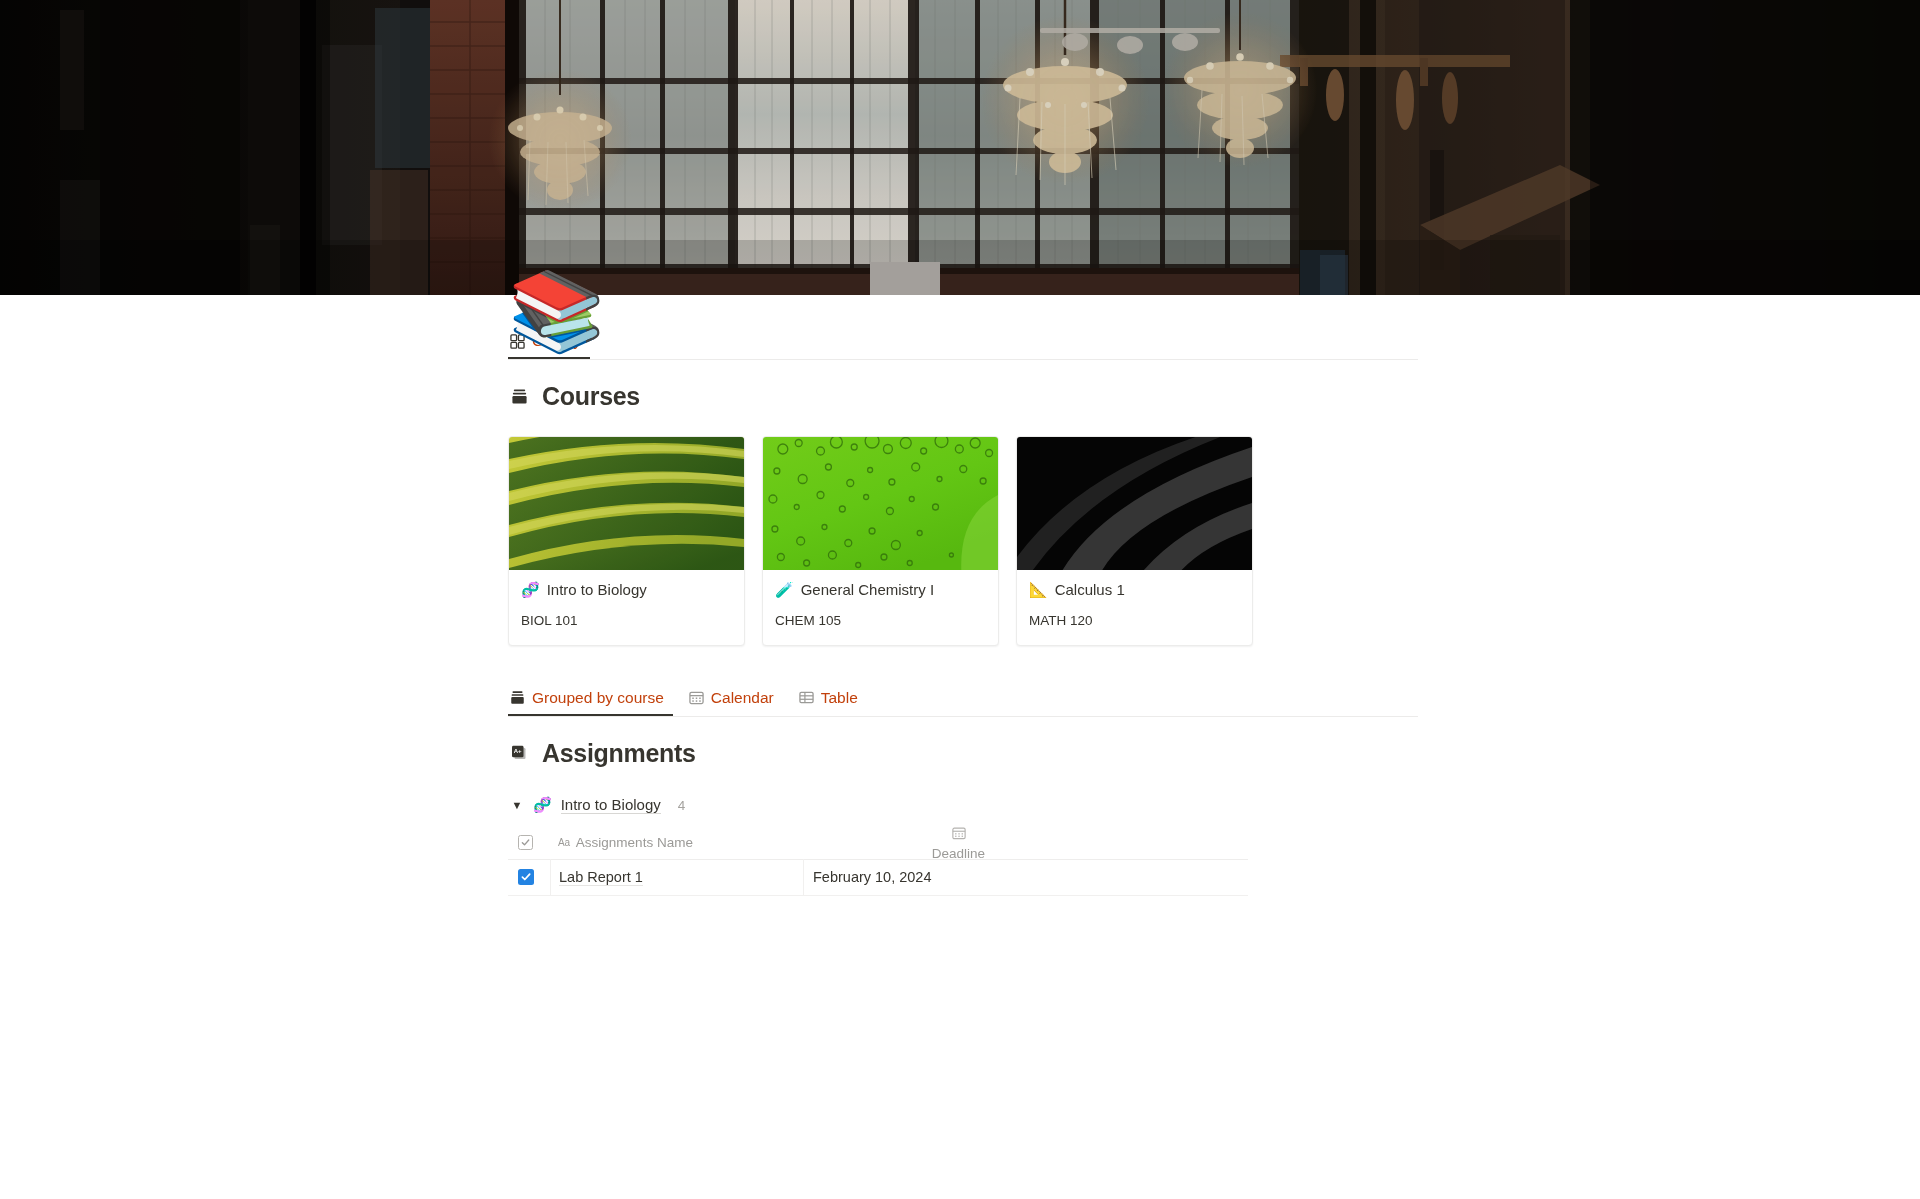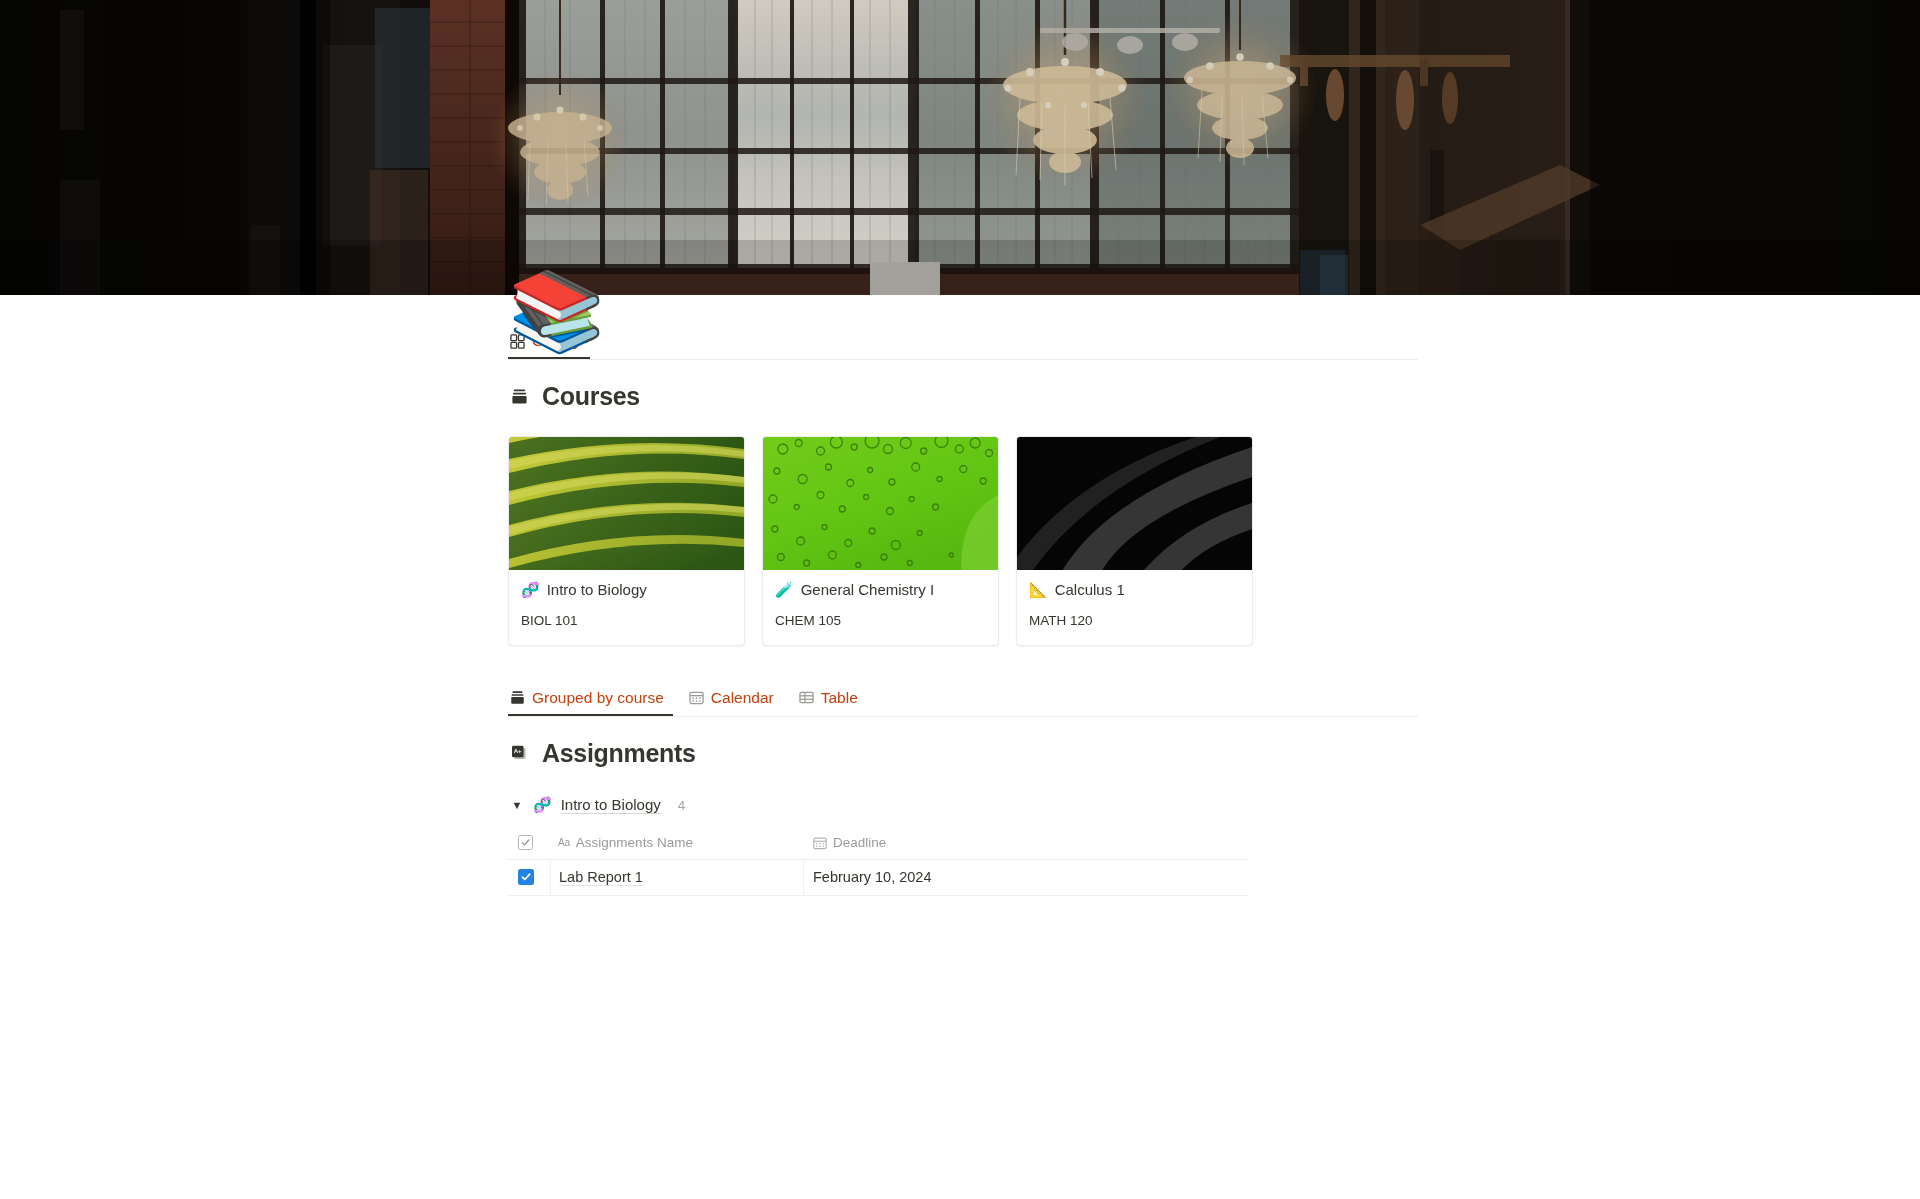--- a/index.html
+++ b/index.html
@@ -174,21 +174,21 @@
     display: flex;
     align-items: center;
     gap: 6px;
     height: 33px;
     font-size: 13.5px;
     color: #9b9a97;
     padding-left: 8px;
   }
   .th-check { width: 42px; justify-content: flex-start; padding-left: 10px; }
   .th-name  { width: 254px; }
-  .th-date  { width: 300px; padding-left: 9px; }
+  .th-date  { width: 300px; padding-left: 9px; flex-direction: column; }
   .aa { font-size: 10px; color: #9b9a97; letter-spacing: -0.2px; }
 
   .trow {
     display: flex;
     align-items: center;
     height: 36px;
     border-bottom: 1px solid #f1f0ef;
   }
   .td {
     display: flex;

